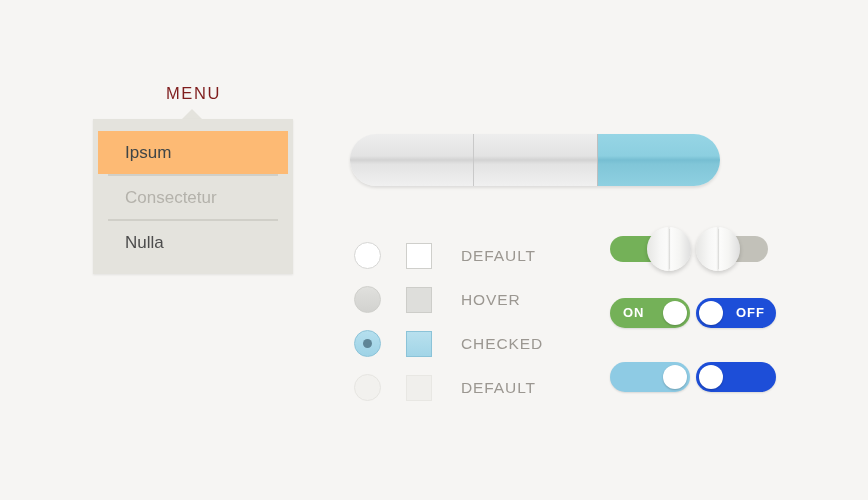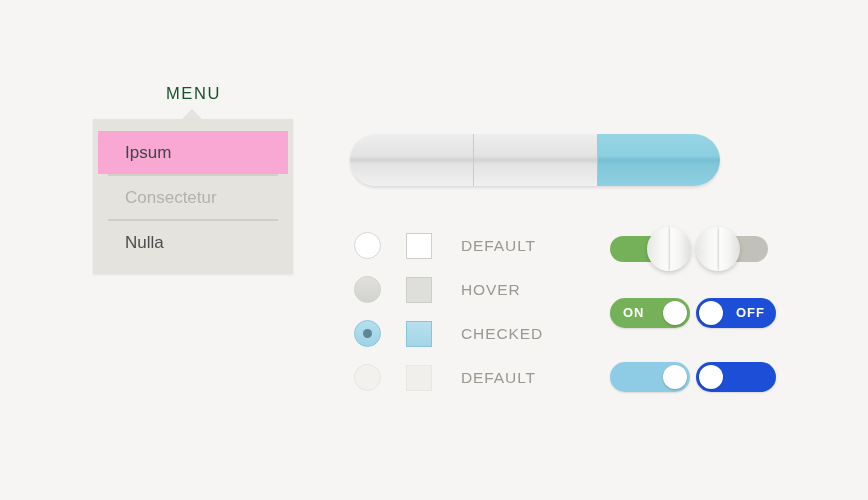--- a/index.html
+++ b/index.html
@@ -11,21 +11,21 @@
     position:relative;
     -webkit-font-smoothing:antialiased;
   }
   .stage{position:absolute;left:0;top:0;width:868px;height:500px;}
 
   
   .section-title{
     position:absolute;
     font-size:16.5px;
     letter-spacing:1.6px;
-    color:#14532d;
+    color:#7f1d1d;
     font-weight:400;
     white-space:nowrap;
   }
   #title-menu{left:166px;top:84px;}
   #title-radio{left:364px;top:84px;}
 
   
   .menu-wrap{position:absolute;left:93px;top:119px;width:200px;}
   .menu-pointer{
     position:absolute;left:88px;top:-10px;width:0;height:0;
@@ -44,21 +44,21 @@
     position:relative;
     height:43px;
     line-height:43px;
     padding:0 18px 0 32px;
     font-size:17px;
     color:#4c4c4c;
     box-sizing:border-box;
     white-space:nowrap;
   }
   .menu-item.selected{
-    background:#f9a8d4;
+    background:#fdba74;
     margin:0 5px;
     padding-left:27px;
     color:#3f4547;
   }
   .menu-item.disabled{color:#b4b2ab;}
   .menu-divider{
     height:1px;
     background:#d0cfc8;
     margin:0 15px;
   }
@@ -81,21 +81,21 @@
     flex:1;position:relative;
     background:linear-gradient(to bottom,#eeeeee 0%,#e3e3e3 42%,#d2d2d2 50%,#e3e3e3 58%,#f0f0f0 100%);
   }
   .seg + .seg{box-shadow:inset 1px 0 0 #c9c9c9;}
   .seg.active{
     background:linear-gradient(to bottom,#96d5e5 0%,#8ccfe0 42%,#76bed2 50%,#81c6d8 58%,#8ed0e1 100%);
     box-shadow:inset 1px 0 0 #bfbfbf;
   }
 
   
-  .ctrl-list{position:absolute;left:354px;top:224px;}
+  .ctrl-list{position:absolute;left:354px;top:234px;}
   .ctrl-row{
     display:flex;align-items:center;
     height:43px;
     margin-bottom:0px;
   }
   .ctrl-row + .ctrl-row{margin-top:1px;}
 
   .radio{
     width:27px;height:27px;border-radius:50%;
     box-sizing:border-box;

